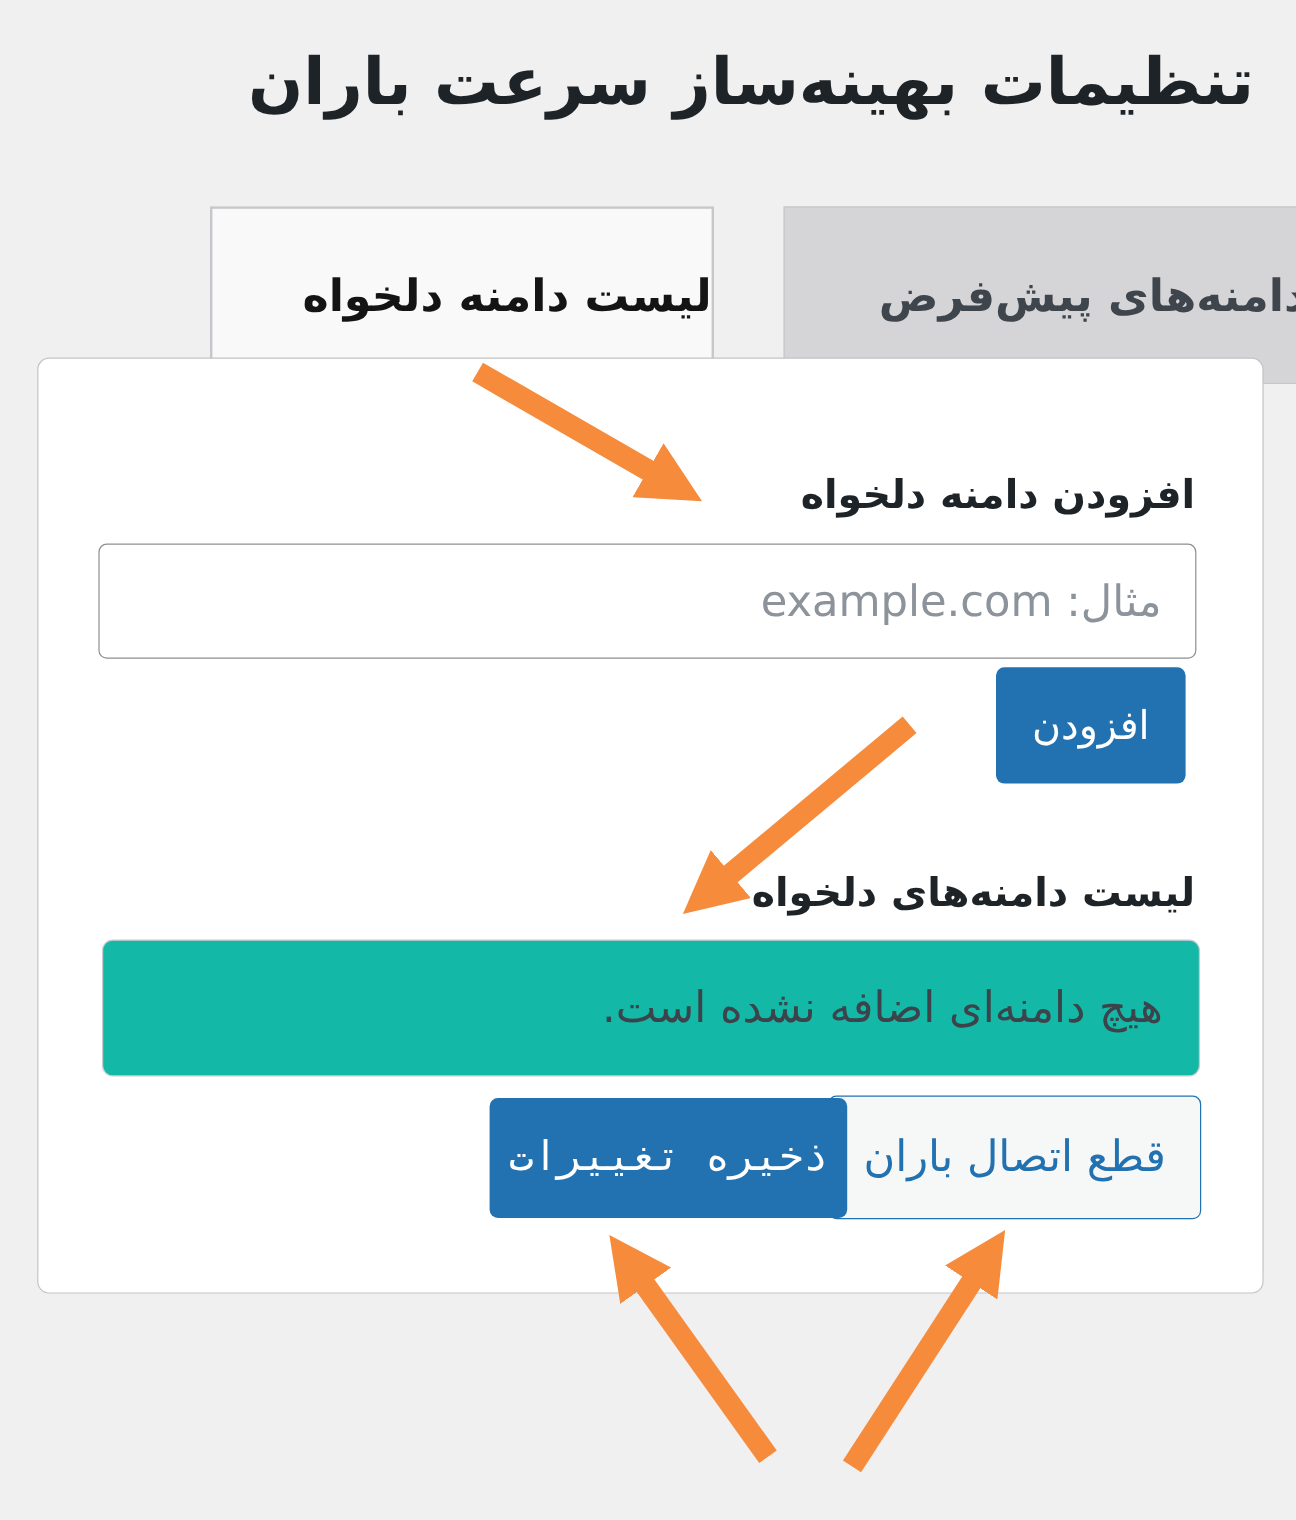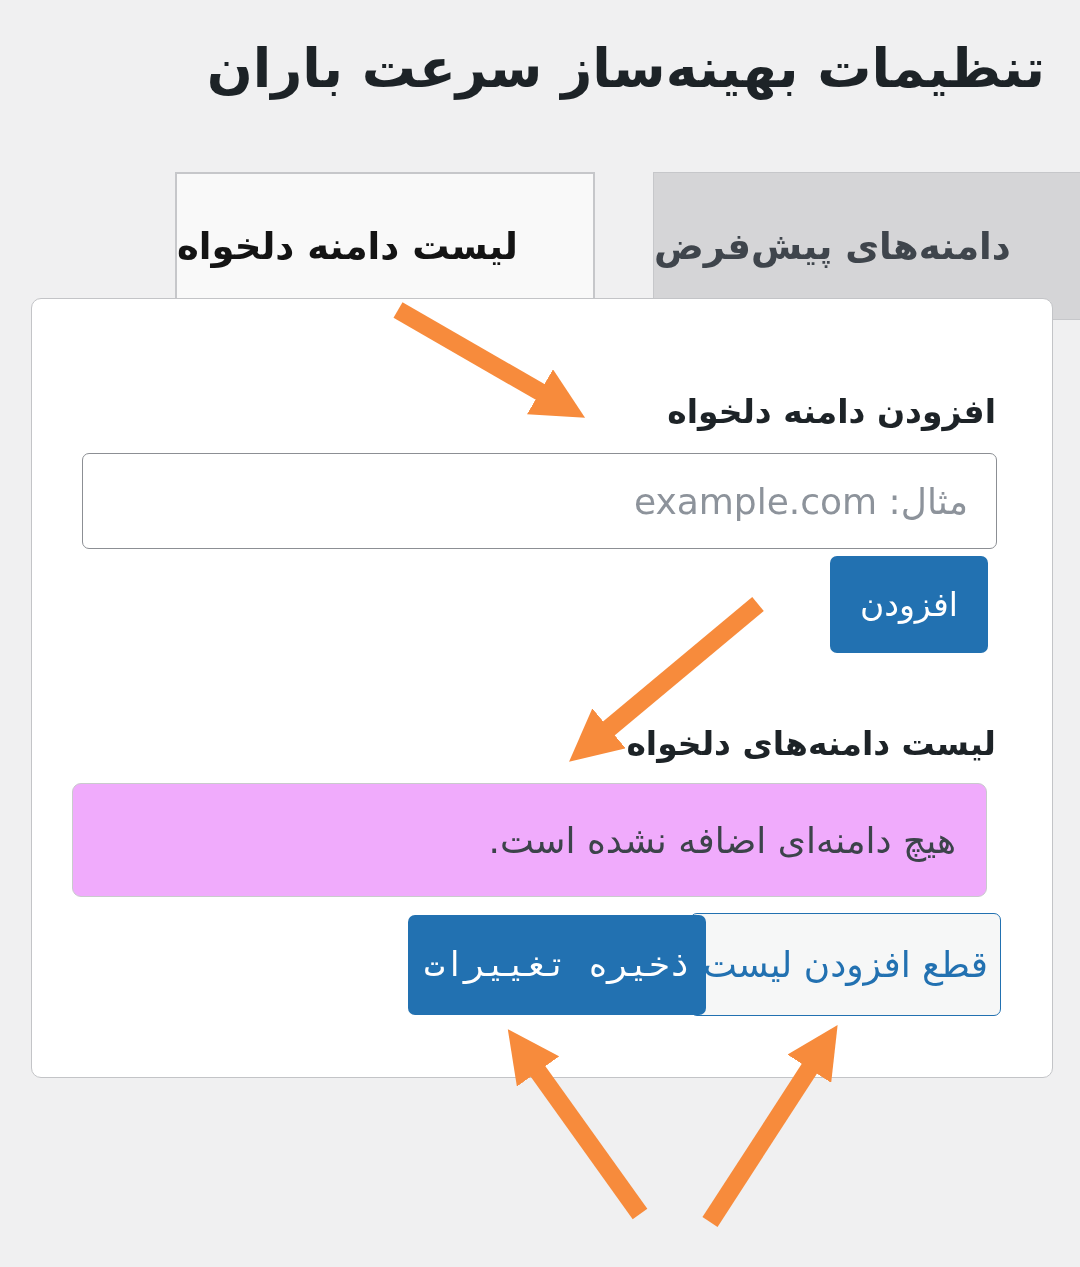--- a/index.html
+++ b/index.html
@@ -11,21 +11,21 @@
   }
   .page{position:relative;width:1080px;height:1267px;direction:rtl;}
 
   .page-title{
     position:absolute;top:26px;right:24px;margin:11px;
     font-size:54px;font-weight:bold;color:#1d2327;letter-spacing:0;
   }
 
   .tab{
     position:absolute;top:172px;height:148px;box-sizing:border-box;
-    display:flex;align-items:center;justify-content:flex-end;
+    display:flex;align-items:center;justify-content:flex-start;
     font-size:37px;font-weight:bold;cursor:pointer;
   }
   .tab-default{
     left:617px;width:437px;
     background:#d5d5d7;color:#3f454c;
     border:1px solid #c6c7ca;
     margin-left:36px;
   }
   .tab-custom{
     left:175px;width:420px;
@@ -57,22 +57,22 @@
 
   button{font-family:inherit;cursor:pointer;}
 
   .add-btn{
     position:absolute;left:830px;top:556px;width:158px;height:97px;
     background:#2271b1;color:#ffffff;border:none;border-radius:7px;
     font-size:33px;
   }
 
   .list-box{
-    position:absolute;left:72px;top:783px;width:915px;height:114px;
-    box-sizing:border-box;background:#f0abfc;
+    position:absolute;left:85px;top:783px;width:915px;height:114px;
+    box-sizing:border-box;background:#14b8a6;
     border:1px solid #c9cacd;border-radius:9px;
     display:flex;align-items:center;
     padding:0 30px;font-size:36px;color:#3c434a;direction:rtl;
   }
 
   .disconnect-btn{
     position:absolute;left:690px;top:913px;width:311px;height:103px;
     box-sizing:border-box;background:#f6f7f7;
     border:1px solid #2271b1;border-radius:7px;
     color:#2271b1;font-size:36px;
@@ -110,21 +110,21 @@
   <input class="domain-input" type="text" placeholder="مثال: example.com" style="">
 
   <button class="add-btn">افزودن</button>
 
   <h2 class="section-heading heading-list">لیست دامنه‌های دلخواه</h2>
 
   <div class="list-box">
     <span>هیچ دامنه‌ای اضافه نشده است.</span>
   </div>
 
-  <button class="disconnect-btn">قطع افزودن لیست</button>
+  <button class="disconnect-btn">قطع اتصال باران</button>
 
   <button class="save-btn">ذخیره تغییرات</button>
 
   <svg class="arrows-overlay" width="1080" height="1267" viewBox="0 0 1080 1267">
     <defs>
       <marker id="arrowhead" viewBox="0 0 10 10" refX="2" refY="5" markerWidth="52" markerHeight="52" markerUnits="userSpaceOnUse" orient="auto">
         <path d="M0 0 L10 5 L0 10 z" fill="#f78b3c"></path>
       </marker>
     </defs>
     <line x1="398" y1="310" x2="549" y2="397" stroke="#f78b3c" stroke-width="18" marker-end="url(#arrowhead)"></line>

